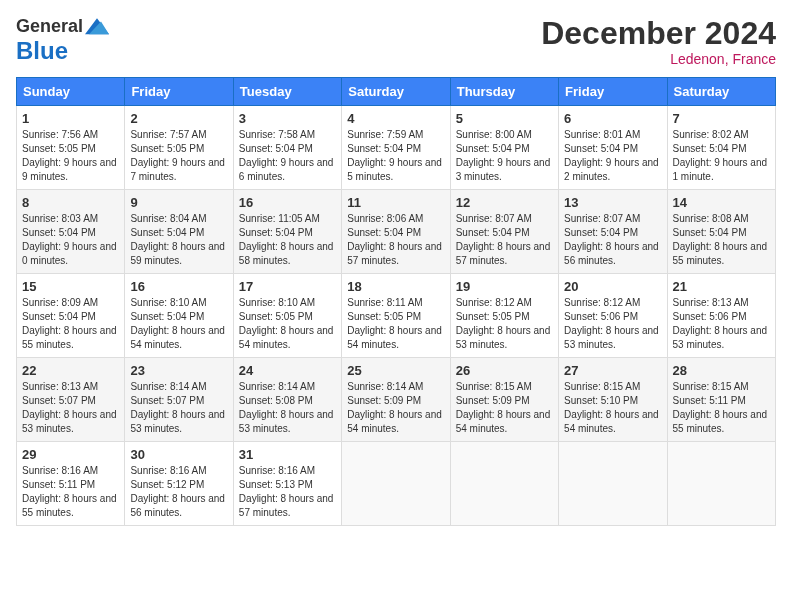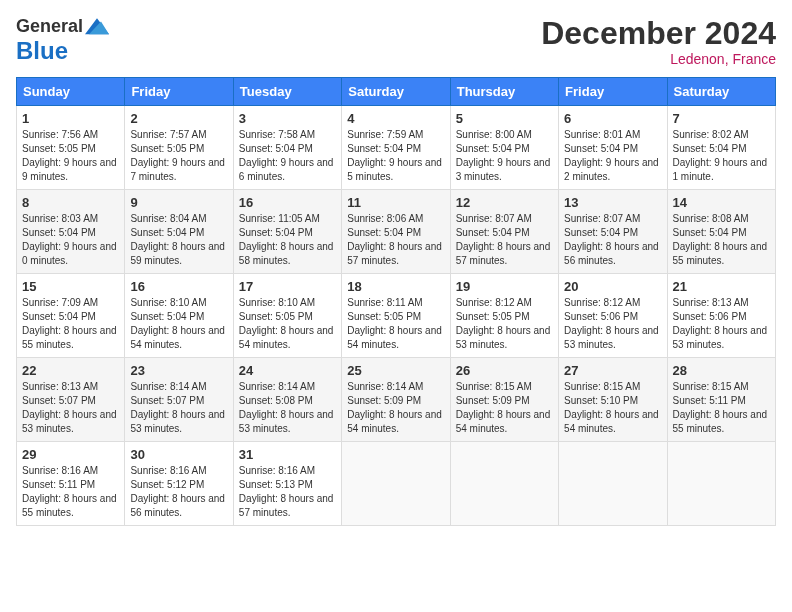--- a/index.html
+++ b/index.html
@@ -236,21 +236,21 @@
           <span>Sunrise: 8:08 AM</span><br>
           <span>Sunset: 5:04 PM</span><br>
           <span>Daylight: 8 hours and 55 minutes.</span>
         </div>
       </td>
       </tr>
       <tr>
         <td>
         <span class="day-num">15</span>
         <div class="day-info">
-          <span>Sunrise: 7:09 AM</span><br>
+          <span>Sunrise: 8:09 AM</span><br>
           <span>Sunset: 5:04 PM</span><br>
           <span>Daylight: 8 hours and 55 minutes.</span>
         </div>
       </td>
         <td>
         <span class="day-num">16</span>
         <div class="day-info">
           <span>Sunrise: 8:10 AM</span><br>
           <span>Sunset: 5:04 PM</span><br>
           <span>Daylight: 8 hours and 54 minutes.</span>

